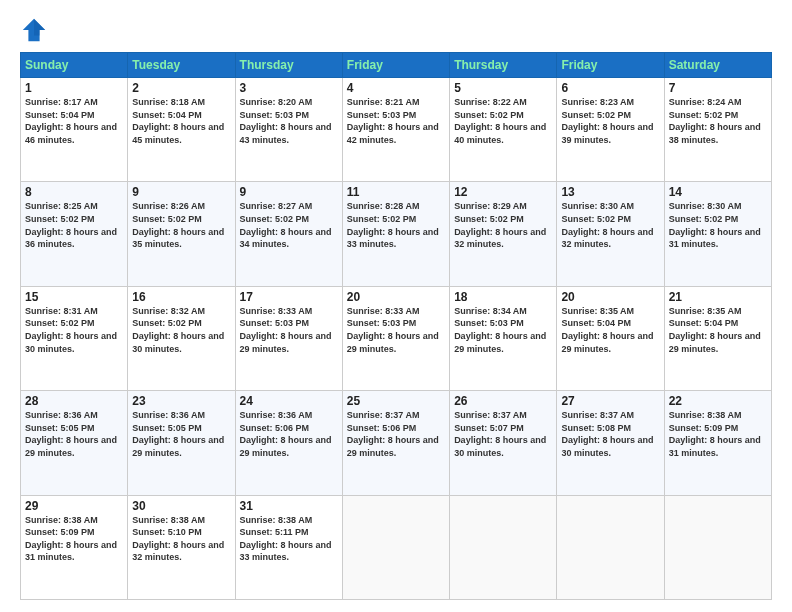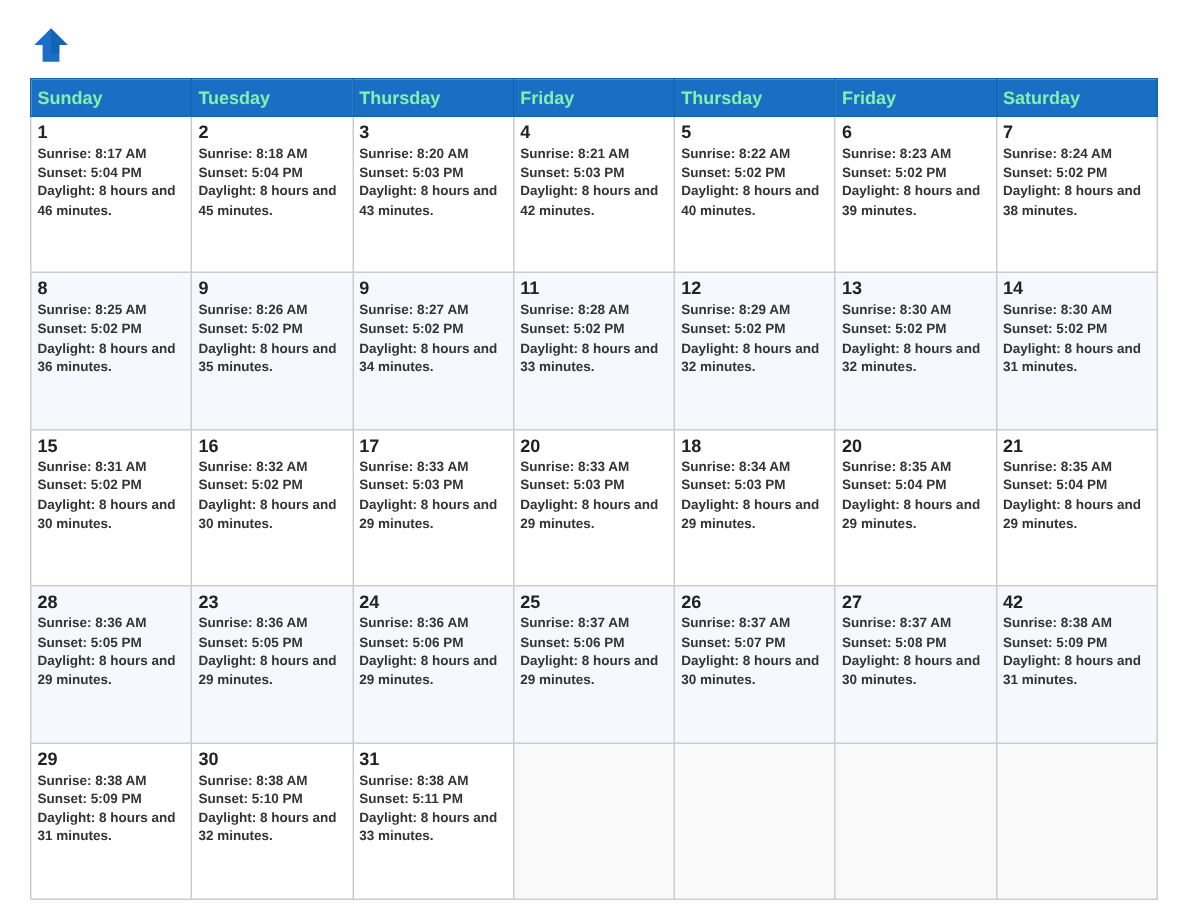--- a/index.html
+++ b/index.html
@@ -242,21 +242,21 @@
           </td>
           <td>
             <span class="day-number">26</span>
             <div class="day-info">Sunrise: 8:37 AM<br>Sunset: 5:07 PM<br>Daylight: 8 hours and 30 minutes.</div>
           </td>
           <td>
             <span class="day-number">27</span>
             <div class="day-info">Sunrise: 8:37 AM<br>Sunset: 5:08 PM<br>Daylight: 8 hours and 30 minutes.</div>
           </td>
           <td>
-            <span class="day-number">42</span>
+            <span class="day-number">22</span>
             <div class="day-info">Sunrise: 8:38 AM<br>Sunset: 5:09 PM<br>Daylight: 8 hours and 31 minutes.</div>
           </td>
         </tr>
         <tr>
           <td>
             <span class="day-number">29</span>
             <div class="day-info">Sunrise: 8:38 AM<br>Sunset: 5:09 PM<br>Daylight: 8 hours and 31 minutes.</div>
           </td>
           <td>
             <span class="day-number">30</span>

